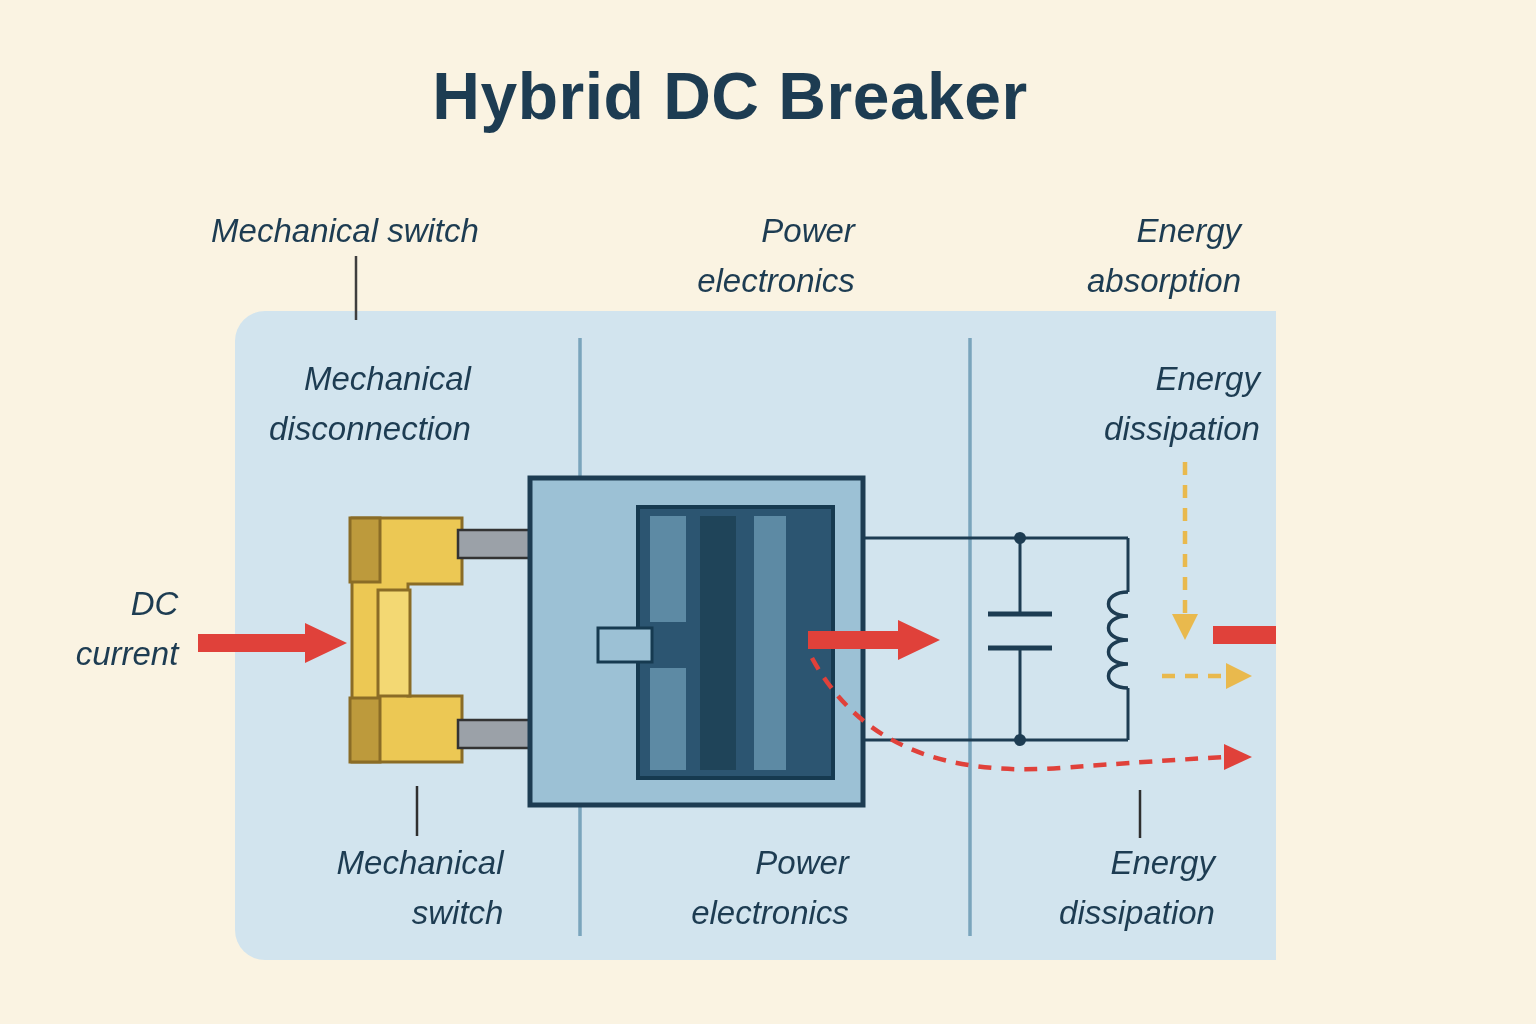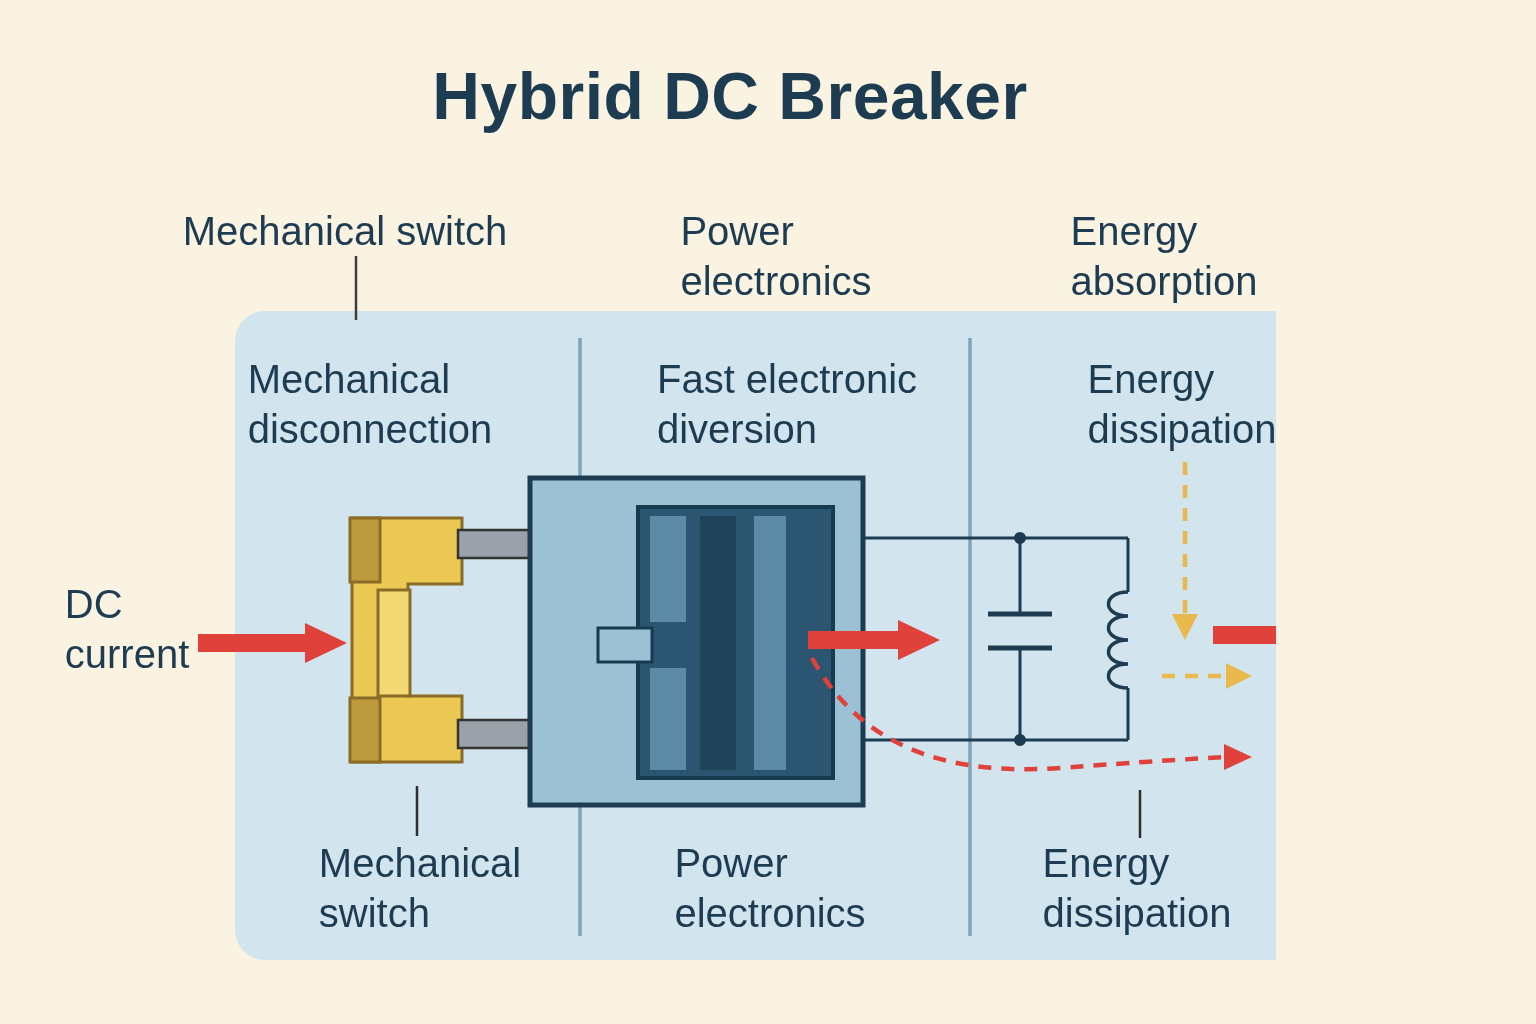--- a/index.html
+++ b/index.html
@@ -9,22 +9,22 @@
     --switch-dark:#bd9a3c; --electronics-light:#9cc1d5; --electronics-dark:#2c5571;
   }
   html,body{ width:1536px; height:1024px; }
   body{ font-family:"Liberation Sans", sans-serif; background:var(--background); }
   .stage{ position:relative; width:1276px; height:1024px; overflow:hidden; background:var(--background); }
   .title{ position:absolute; left:730px; top:58px; transform:translateX(-50%);
           font-size:66px; font-weight:bold; color:var(--text); letter-spacing:.5px; white-space:nowrap; }
   .panel{ position:absolute; left:235px; top:311px; width:1086px; height:649px;
           background:var(--panel); border-radius:30px; }
   svg.layer{ position:absolute; left:0; top:0; }
-  .txt{ position:absolute; transform:translateX(-50%); text-align:left;
-        white-space:pre-line; color:var(--text); font-size:40px; line-height:50px; }
+  .txt{ position:absolute; transform:translateX(-50%); text-align:right;
+        white-space:pre-line; color:var(--text); font-size:33px; line-height:50px;font-style:italic; }
 </style>
 </head>
 <body>
 
 <div class="stage">
 
   <h1 class="title">Hybrid DC Breaker</h1>
 
   <div class="txt" style="left:345px; top:206px;">Mechanical switch</div>
   <div class="txt" style="left:776px; top:206px;">Power
@@ -96,22 +96,20 @@
     <polygon points="1213,626 1323,626 1323,615 1367,635 1323,655 1323,644 1213,644" fill="var(--arrow-red)"></polygon>
 
     <g>
       <path d="M812 658 C 865 755, 960 775, 1060 768 C 1140 762, 1190 759, 1226 757" fill="none" stroke="var(--arrow-red)" stroke-width="4.5" stroke-dasharray="13 10"></path>
       <polygon points="1224,744 1224,770 1252,757" fill="var(--arrow-red)"></polygon>
     </g>
   </svg>
 
   <div class="txt" style="left:370px; top:354px;">Mechanical
 disconnection</div>
-  <div class="txt" style="left:787px; top:354px;">Fast electronic
-diversion</div>
   <div class="txt" style="left:1182px; top:354px;">Energy
 dissipation</div>
 
   <div class="txt" style="left:420px; top:838px;">Mechanical
 switch</div>
   <div class="txt" style="left:770px; top:838px;">Power
 electronics</div>
   <div class="txt" style="left:1137px; top:838px;">Energy
 dissipation</div>
 

